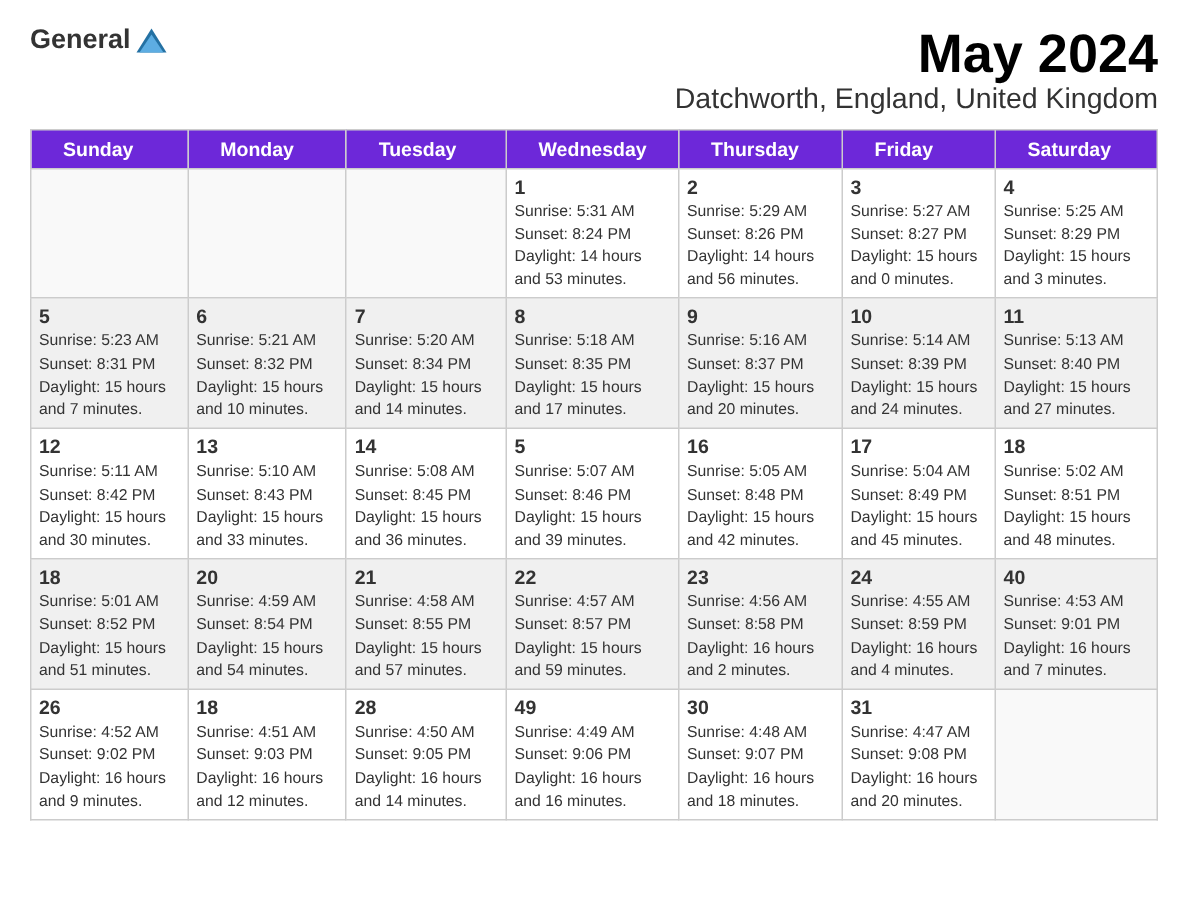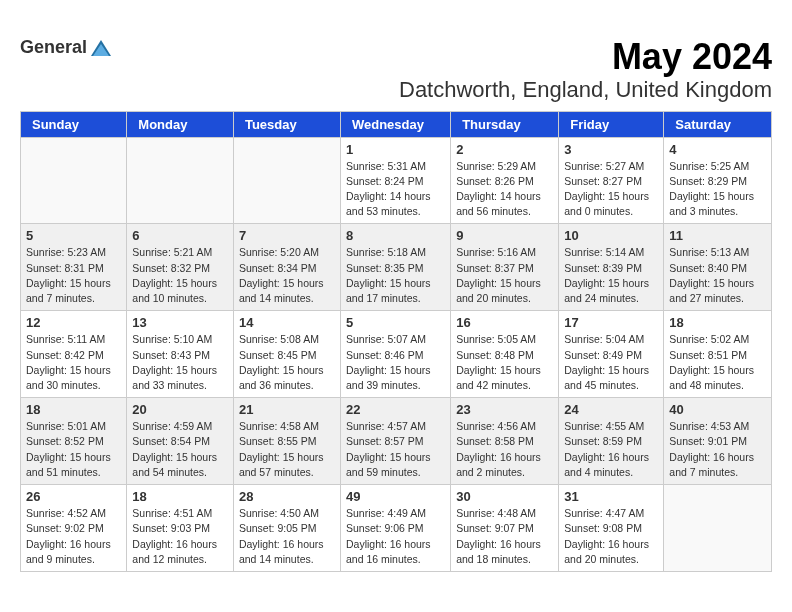--- a/index.html
+++ b/index.html
@@ -1,28 +1,28 @@
 <!DOCTYPE html>
 <html><head>
   <meta charset="utf-8">
   <style>
     * { box-sizing: border-box; margin: 0; padding: 0; }
     body { font-family: Arial, sans-serif; background: #fff; width: 792px; min-height: 612px; }
-    .container { padding: 16px 20px; margin-top: 21px; }
+    .container { padding: 16px 20px; }
     .header-top { display: flex; align-items: flex-start; justify-content: space-between; margin-bottom: 4px; }
     .logo { display: flex; flex-direction: column; }
     .logo-text { display: flex; align-items: center; }
     .logo-general { font-size: 18px; font-weight: bold; color: #333; }
     .logo-blue { font-size: 18px; font-weight: bold; color: #1a5276; }
     .logo-icon { width: 24px; height: 20px; margin-left: 2px; }
     .title-section { text-align: right; }
     .month-title { font-size: 36px; font-weight: bold; color: #000000; line-height: 1.1; }
-    .location { font-size: 22px; color: #333; }
+    .location { font-size: 19px; color: #333; }
     .calendar { width: 100%; border-collapse: collapse; margin-top: 8px; }
-    .calendar th { background-color: #1d4ed8; color: #fff; text-align: left; padding: 5px 11px; font-size: 13px; border: 1px solid #ccc; }
+    .calendar th { background-color: #6d28d9; color: #fff; text-align: left; padding: 5px 21px; font-size: 13px; border: 1px solid #ccc; }
     .calendar td { border: 1px solid #ccc; vertical-align: top; padding: 4px 5px; font-size: 10.5px; color: #333; width: 113px; min-height: 80px; }
     .calendar td.empty { background: #f9f9f9; }
     .day-num { font-size: 13px; font-weight: bold; margin-bottom: 2px; }
     .day-info { line-height: 1.45; }
     .row-shaded td { background-color: #f0f0f0; }
     .row-white td { background-color: #ffffff; }
   </style>
 </head>
 <body>
 

